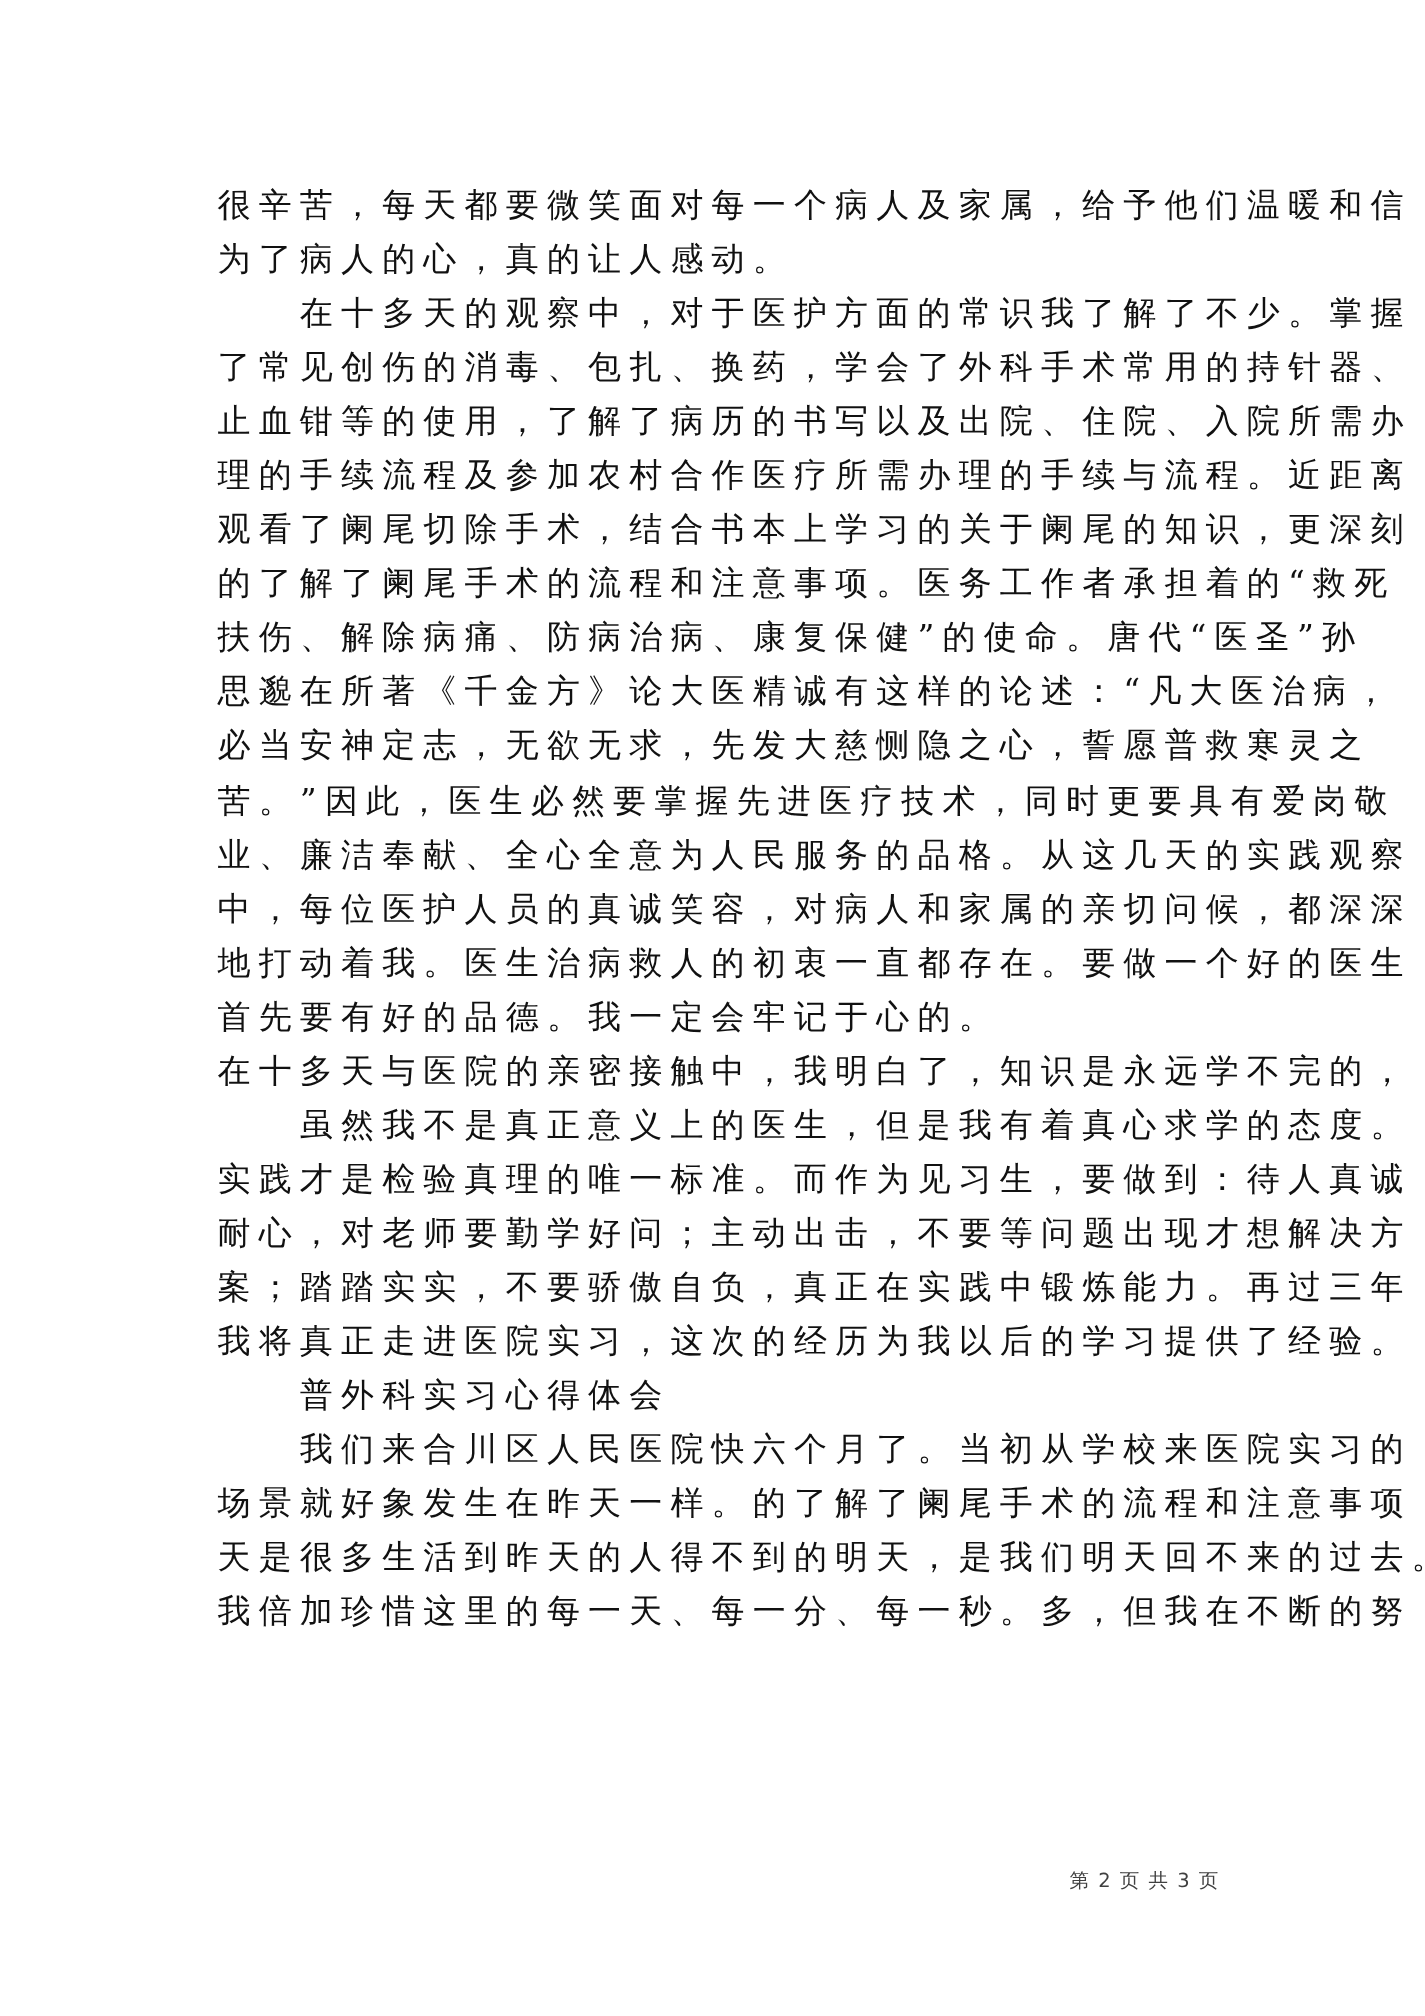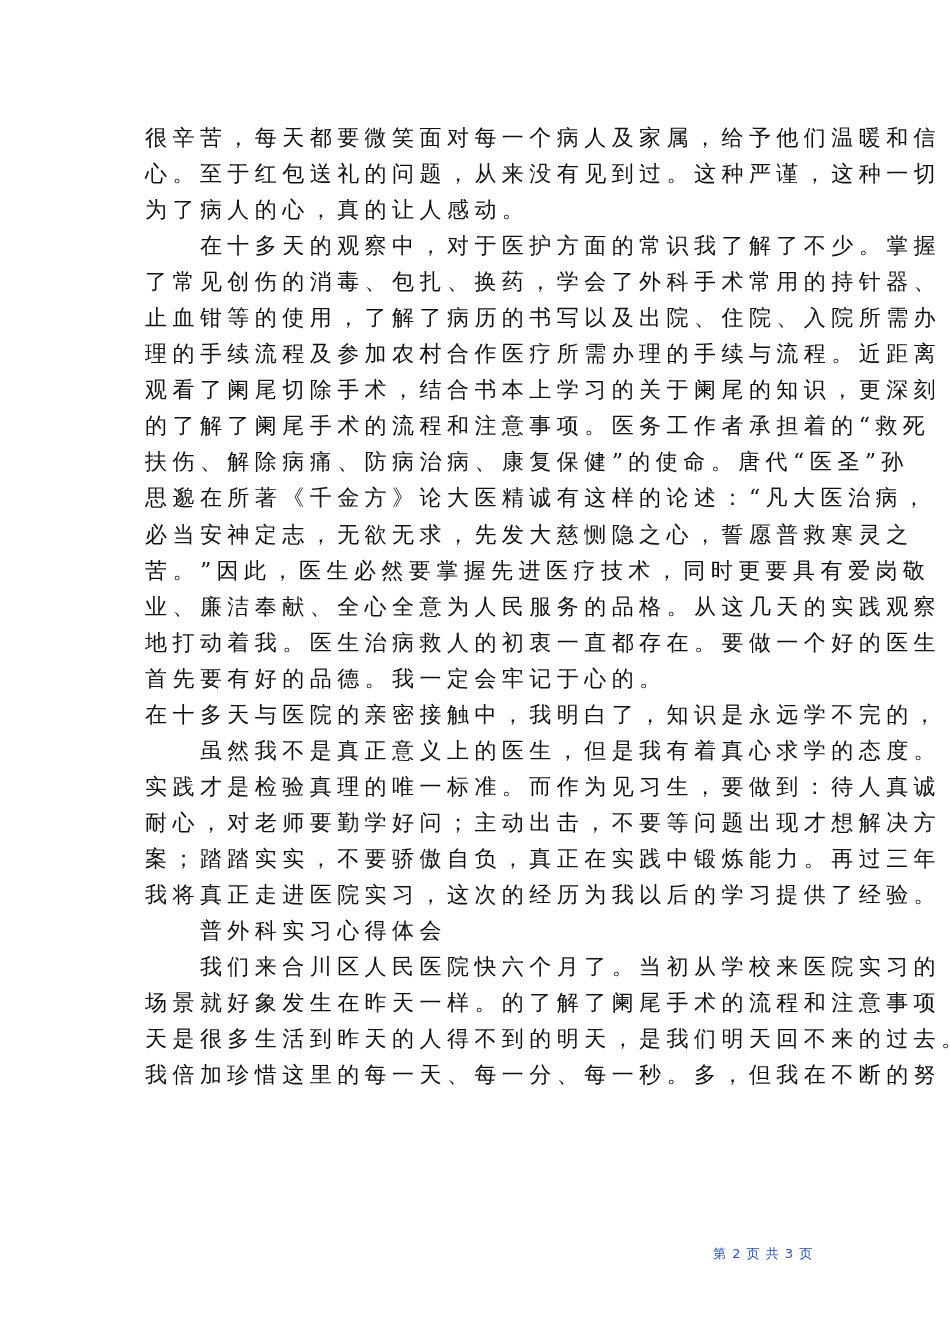--- a/index.html
+++ b/index.html
@@ -34,45 +34,45 @@
       line-height: 36px;
       font-size: 22px;
       letter-spacing: 5.45px;
       white-space: nowrap;
     }
     .footer {
       position: absolute;
       left: 713px;
       top: 1245px;
       font-size: 13px;
-      color: #1d4ed8;
+      color: #404040;
       font-family: "DejaVu Sans", "Liberation Sans", sans-serif;
       letter-spacing: 1px;
       white-space: nowrap;
     }
   </style>
 </head>
 <body>
 
 <div class="page">
   <div class="body-text">
     <div class="line">很辛苦，每天都要微笑面对每一个病人及家属，给予他们温暖和信</div>
-    <div class="line">心。至于红包送礼的问题，从来没有见到过。这种严谨，这种一切</div>
     <div class="line">为了病人的心，真的让人感动。</div>
     <div class="line">　　在十多天的观察中，对于医护方面的常识我了解了不少。掌握</div>
     <div class="line">了常见创伤的消毒、包扎、换药，学会了外科手术常用的持针器、</div>
     <div class="line">止血钳等的使用，了解了病历的书写以及出院、住院、入院所需办</div>
     <div class="line">理的手续流程及参加农村合作医疗所需办理的手续与流程。近距离</div>
     <div class="line">观看了阑尾切除手术，结合书本上学习的关于阑尾的知识，更深刻</div>
     <div class="line">的了解了阑尾手术的流程和注意事项。医务工作者承担着的“救死</div>
     <div class="line">扶伤、解除病痛、防病治病、康复保健”的使命。唐代“医圣”孙</div>
     <div class="line">思邈在所著《千金方》论大医精诚有这样的论述：“凡大医治病，</div>
     <div class="line">必当安神定志，无欲无求，先发大慈恻隐之心，誓愿普救寒灵之</div>
     <div class="line">苦。”因此，医生必然要掌握先进医疗技术，同时更要具有爱岗敬</div>
     <div class="line">业、廉洁奉献、全心全意为人民服务的品格。从这几天的实践观察</div>
+    <div class="line">中，每位医护人员的真诚笑容，对病人和家属的亲切问候，都深深</div>
     <div class="line">地打动着我。医生治病救人的初衷一直都存在。要做一个好的医生，</div>
     <div class="line">首先要有好的品德。我一定会牢记于心的。</div>
     <div class="line">在十多天与医院的亲密接触中，我明白了，知识是永远学不完的，</div>
     <div class="line">　　虽然我不是真正意义上的医生，但是我有着真心求学的态度。</div>
     <div class="line">实践才是检验真理的唯一标准。而作为见习生，要做到：待人真诚，</div>
     <div class="line">耐心，对老师要勤学好问；主动出击，不要等问题出现才想解决方</div>
     <div class="line">案；踏踏实实，不要骄傲自负，真正在实践中锻炼能力。再过三年</div>
     <div class="line">我将真正走进医院实习，这次的经历为我以后的学习提供了经验。</div>
     <div class="line">　　普外科实习心得体会</div>
     <div class="line">　　我们来合川区人民医院快六个月了。当初从学校来医院实习的</div>

